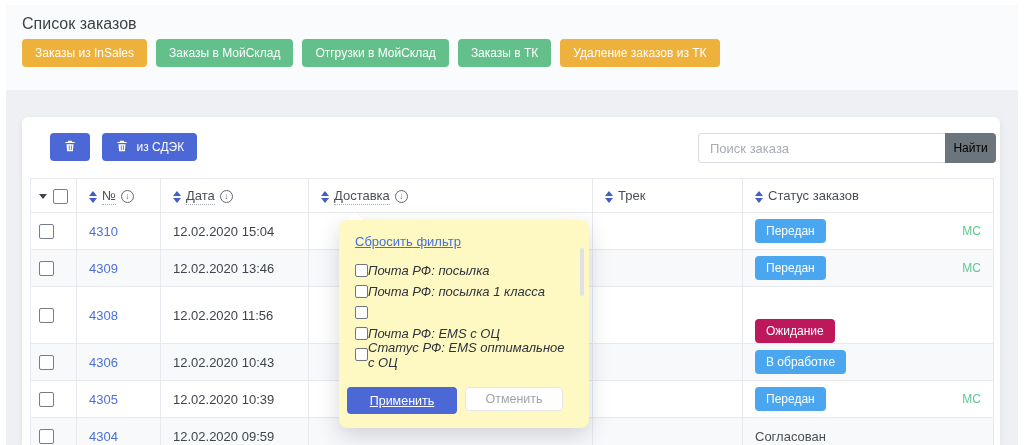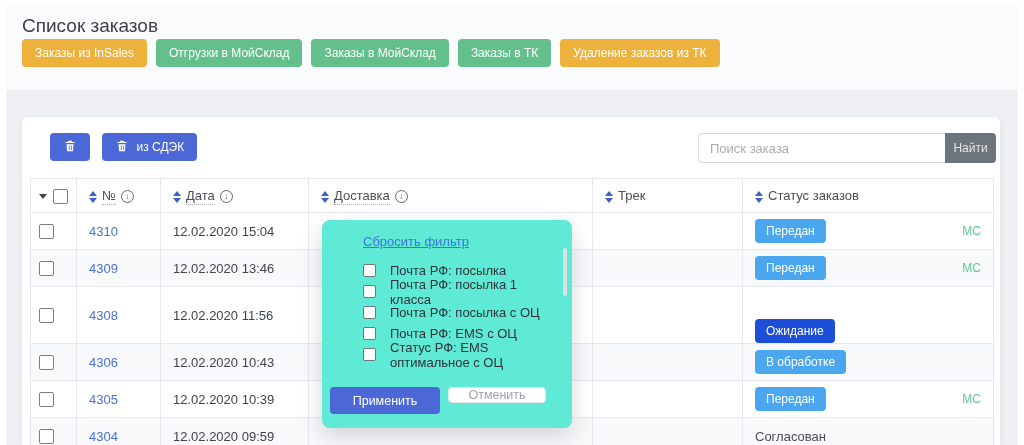--- a/index.html
+++ b/index.html
@@ -1,21 +1,21 @@
 <!DOCTYPE html>
 <html><head>
 <meta charset="utf-8">
 <style>
   * { margin:0; padding:0; box-sizing:border-box; }
   body { font-family: "Liberation Sans", sans-serif; background:#fff; }
   .page { position:relative; width:1024px; height:445px; overflow:hidden; background:#fff; }
 
   
   .header-area { position:absolute; left:6px; top:5px; right:6px; height:85px; background:#fafbfc; }
-  .page-title { position:absolute; left:16px; top:10px; font-size:19px; color:#3d424b; }
+  .page-title { position:absolute; left:16px; top:10px; font-size:16px; color:#3d424b; }
   .top-buttons { position:absolute; left:16px; top:34px; display:flex; gap:9px; }
   .tbtn { border:none; border-radius:4px; padding:7px 13px; font-size:12px; color:#fff; cursor:pointer;
           font-family:"Liberation Sans",sans-serif; white-space:nowrap; }
   .tbtn.warn { background:#eeb13c; }
   .tbtn.success { background:#63c08a; }
 
   
   .band { position:absolute; left:6px; right:6px; top:90px; height:355px; background:#eef0f3; }
 
   
@@ -26,21 +26,21 @@
   .toolbar { position:absolute; left:12px; top:16px; right:4px; height:30px;padding-left:16px; }
   .btn-blue { background:#4c68d7; border:none; border-radius:4px; color:#fff; height:28px; cursor:pointer;
               display:inline-flex; align-items:center; justify-content:center; gap:7px; font-size:12px;
               font-family:"Liberation Sans",sans-serif; vertical-align:top; }
   .btn-trash { width:40px; }
   .btn-sdek { padding:0 13px; margin-left:8px; }
   .search-group { position:absolute; right:0; top:0; display:flex; }
   .search-input { width:247px; height:30px; border:1px solid #d9dce1; border-right:none; border-radius:4px 0 0 4px;
                   padding:0 11px; font-size:13px; color:#454b54; font-family:"Liberation Sans",sans-serif; }
   .search-input::placeholder { color:#a7abb2; }
-  .btn-find { width:51px; height:30px; background:#6c747c; color:#e5e5e5; border:none; border-radius:0 4px 4px 0;
+  .btn-find { width:51px; height:30px; background:#6c747c; color:#000000; border:none; border-radius:0 4px 4px 0;
               font-size:12px; cursor:pointer; font-family:"Liberation Sans",sans-serif; }
 
   
   .table-wrap { position:absolute; left:8px; top:61px; }
   table { border-collapse:collapse; table-layout:fixed; width:963px; }
   th, td { border:1px solid #e7e9ee; font-weight:normal; text-align:left; overflow:hidden; white-space:nowrap; }
   th { height:34px; padding:0 6px 0 12px; font-size:13px; color:#494e57; background:#fff; }
   td { height:37px; padding:0 6px 0 12px; font-size:13px; color:#3f444c; }
   tr.striped td { background:#f8f9fb; }
   th.sel-col, td.sel-col { padding-left:8px; }
@@ -55,52 +55,52 @@
   .sort i { display:block; width:0; height:0; border-left:4px solid transparent; border-right:4px solid transparent; }
   .sort .up { border-bottom:5px solid #3f5fc9; }
   .sort .down { border-top:5px solid #3f5fc9; }
   .fcirc { width:13px; height:13px; border:1px solid #63686f; border-radius:50%; display:inline-flex;
            align-items:center; justify-content:center; font-size:9px; line-height:1; color:#63686f;
            margin-left:5px; vertical-align:middle; }
 
   .status-cell { position:relative; }
   .status-badge { display:inline-block; padding:5px 11px; border-radius:4px; font-size:12px; color:#fff; }
   .sb-blue { background:#4aa7ef; }
-  .sb-yellow { background:#1d4ed8; color:#fff;margin-top:32px; }
+  .sb-yellow { background:#be185d; color:#fff;margin-top:32px; }
   .sb-empty { min-width:70px; min-height:24px; }
   .status-text { font-size:13px; color:#4a4e57; }
   .ms-flag { position:absolute; right:12px; top:50%; transform:translateY(-50%); color:#5ec98f; font-size:12px; }
 
   
-  .popup { position:absolute; left:322px; top:220px; width:250px; height:208px; background:#5eead4;
-           border-radius:8px; box-shadow:0 8px 22px rgba(30,38,50,.18); z-index:10;padding-left:25px; }
+  .popup { position:absolute; left:339px; top:220px; width:250px; height:208px; background:#fef9c3;
+           border-radius:8px; box-shadow:0 8px 22px rgba(30,38,50,.18); z-index:10; }
   .popup-arrow { position:absolute; top:-8px; left:8px; width:0; height:0;
                  border-left:8px solid transparent; border-right:8px solid transparent; border-bottom:8px solid #fff; }
   .reset-link { display:inline-block; margin:14px 0 4px 16px; font-size:13px; color:#4272dc;
                 text-decoration:underline; cursor:pointer; }
   .opts { margin:7px 16px 0; }
-  .opt { display:flex; align-items:center; gap:14px; height:21px; font-size:13px; color:#2e333b; }
+  .opt { display:flex; align-items:center; gap:0; height:21px; font-size:13px; color:#2e333b;font-style:italic; }
   .opt .pcbx { width:13px; height:13px; border:1.3px solid #70767e; border-radius:2px; background:#fff; flex:0 0 auto; }
   .popup-btns { position:absolute; left:8px; bottom:14px; display:flex; gap:8px; }
   .btn-apply { width:110px; height:27px; background:#4c68d7; color:#fff; border:none; border-radius:4px;
-               font-size:12.5px; cursor:pointer; font-family:"Liberation Sans",sans-serif; }
-  .btn-cancel { width:98px; height:16px; background:#fff; color:#9ea3ad; border:1px solid #e4e6ea; border-radius:4px;
+               font-size:12.5px; cursor:pointer; font-family:"Liberation Sans",sans-serif;text-decoration:underline; }
+  .btn-cancel { width:98px; height:24px; background:#fff; color:#9ea3ad; border:1px solid #e4e6ea; border-radius:4px;
                 font-size:12.5px; cursor:pointer; font-family:"Liberation Sans",sans-serif; }
   .pscroll { position:absolute; right:5px; top:28px; width:4px; height:48px; background:#dfe1e5; border-radius:2px; }
 </style>
 </head>
 <body>
 
 <div class="page">
   <div class="header-area">
     <div class="page-title">Список заказов</div>
     <div class="top-buttons">
       <button class="tbtn warn">Заказы из InSales</button>
+      <button class="tbtn success">Заказы в МойСклад</button>
       <button class="tbtn success">Отгрузки в МойСклад</button>
-      <button class="tbtn success">Заказы в МойСклад</button>
       <button class="tbtn success">Заказы в ТК</button>
       <button class="tbtn warn">Удаление заказов из ТК</button>
     </div>
   </div>
 
   <div class="band"></div>
 
   <div class="card">
     <div class="toolbar">
       <button class="btn-blue btn-trash">
@@ -240,21 +240,20 @@
       <div class="opt">
           <span class="pcbx"></span>
           <span>Почта РФ: посылка</span>
         </div>
       <div class="opt">
           <span class="pcbx"></span>
           <span>Почта РФ: посылка 1 класса</span>
         </div>
       <div class="opt">
           <span class="pcbx"></span>
-          <span>Почта РФ: посылка с ОЦ</span>
         </div>
       <div class="opt">
           <span class="pcbx"></span>
           <span>Почта РФ: EMS с ОЦ</span>
         </div>
       <div class="opt">
           <span class="pcbx"></span>
           <span>Статус РФ: EMS оптимальное с ОЦ</span>
         </div>
     </div>

